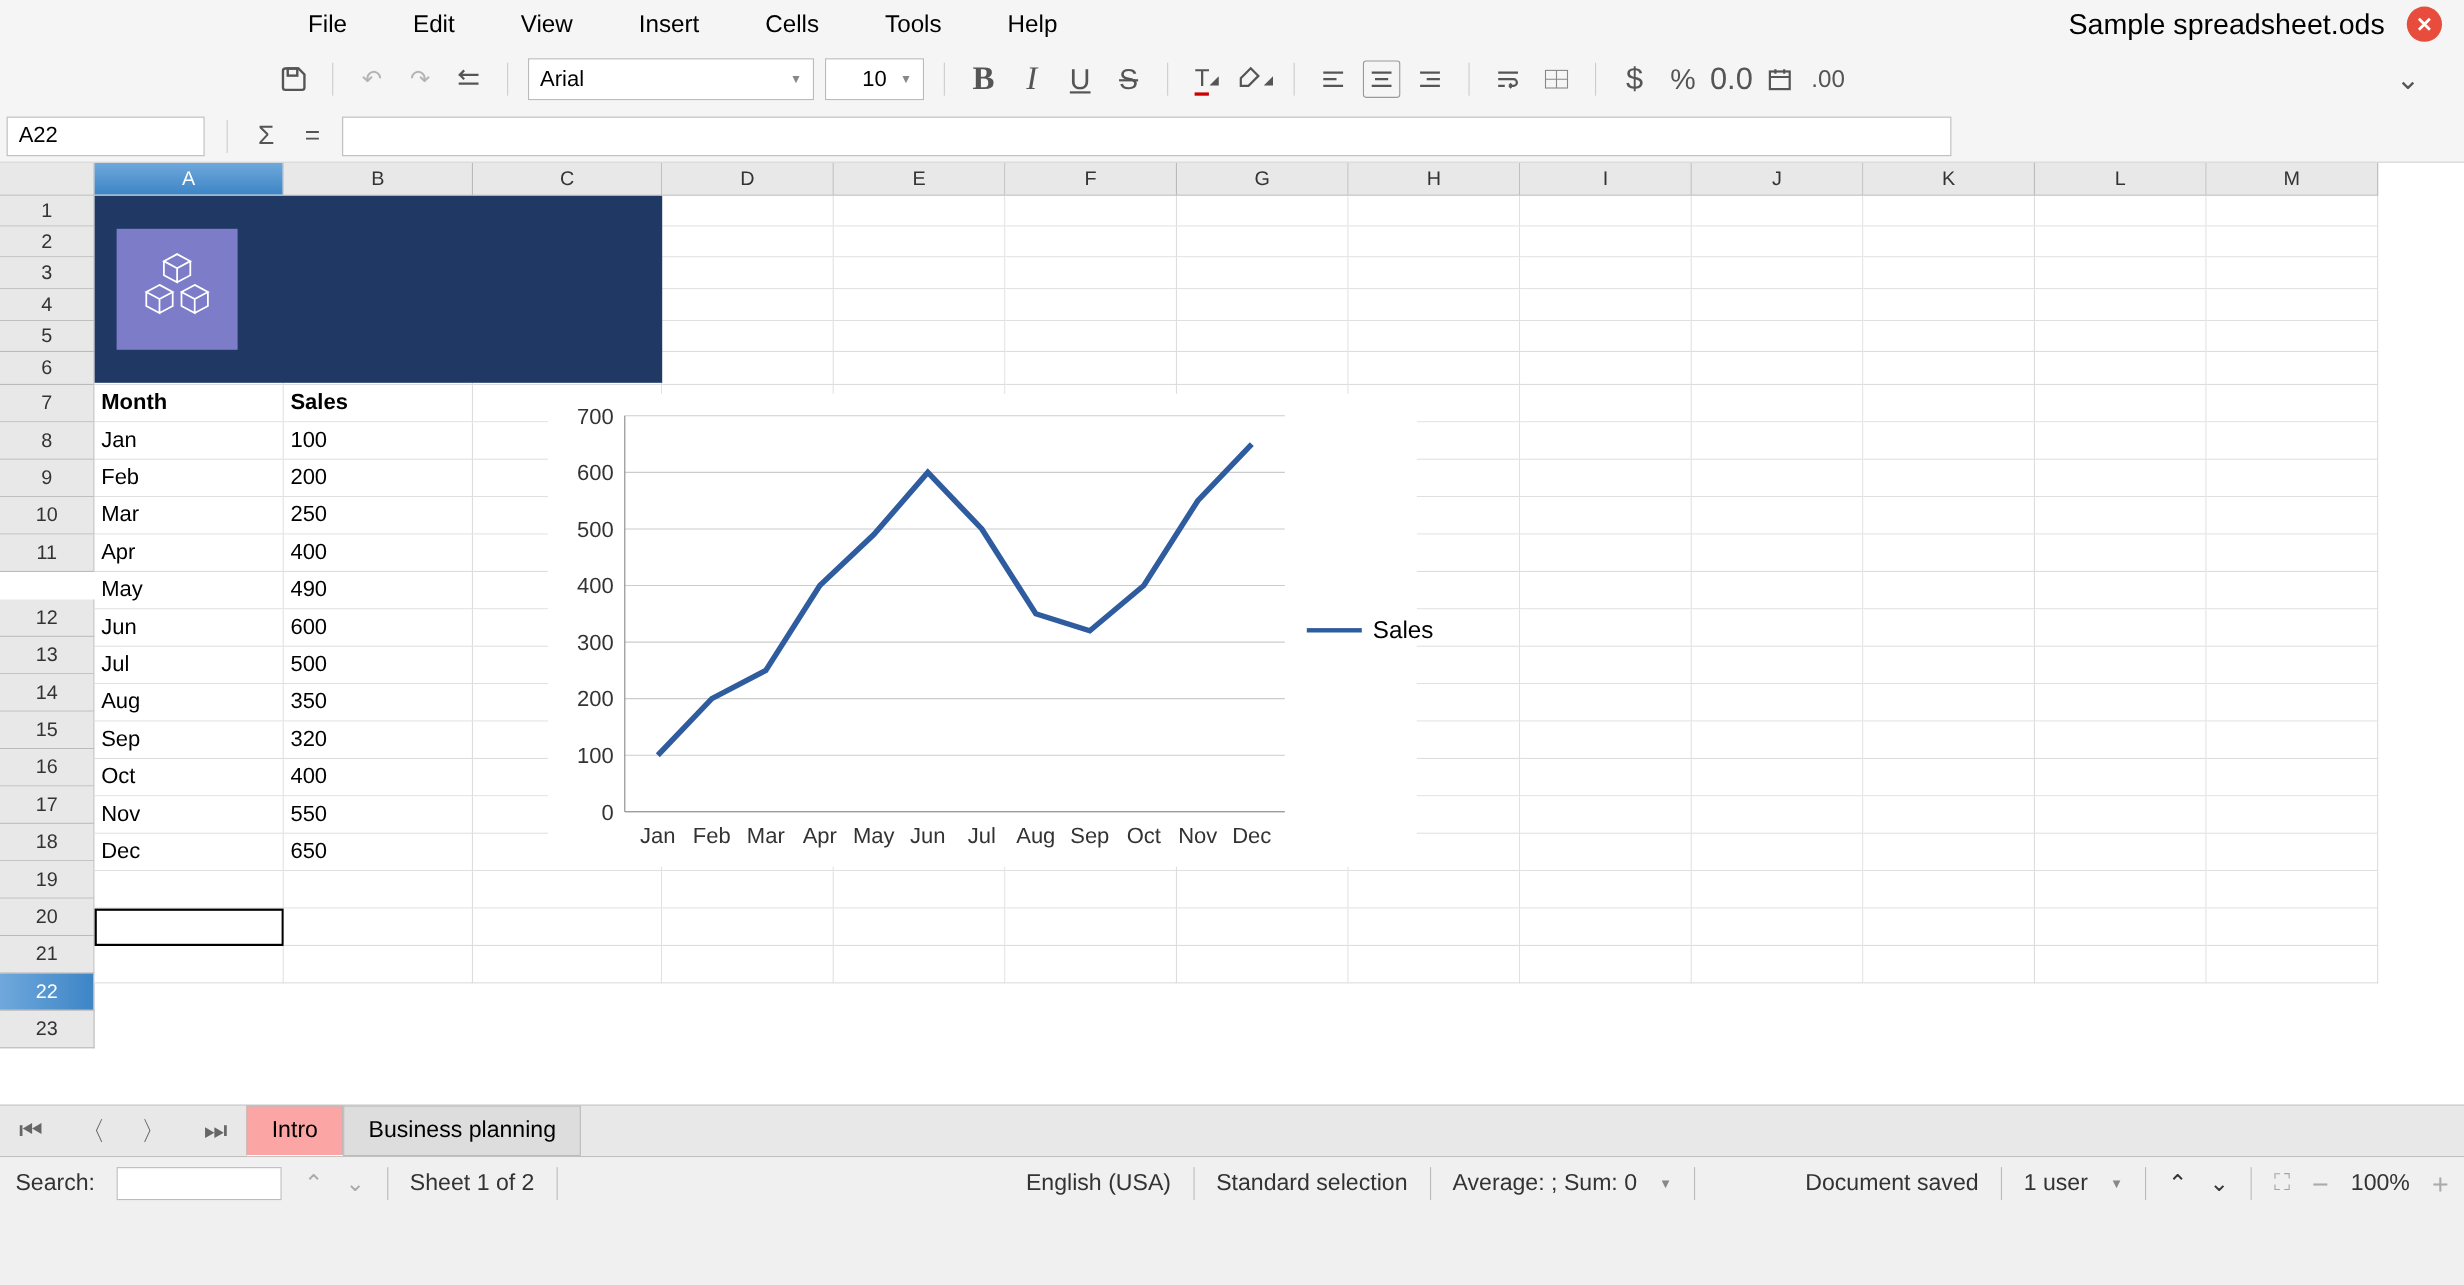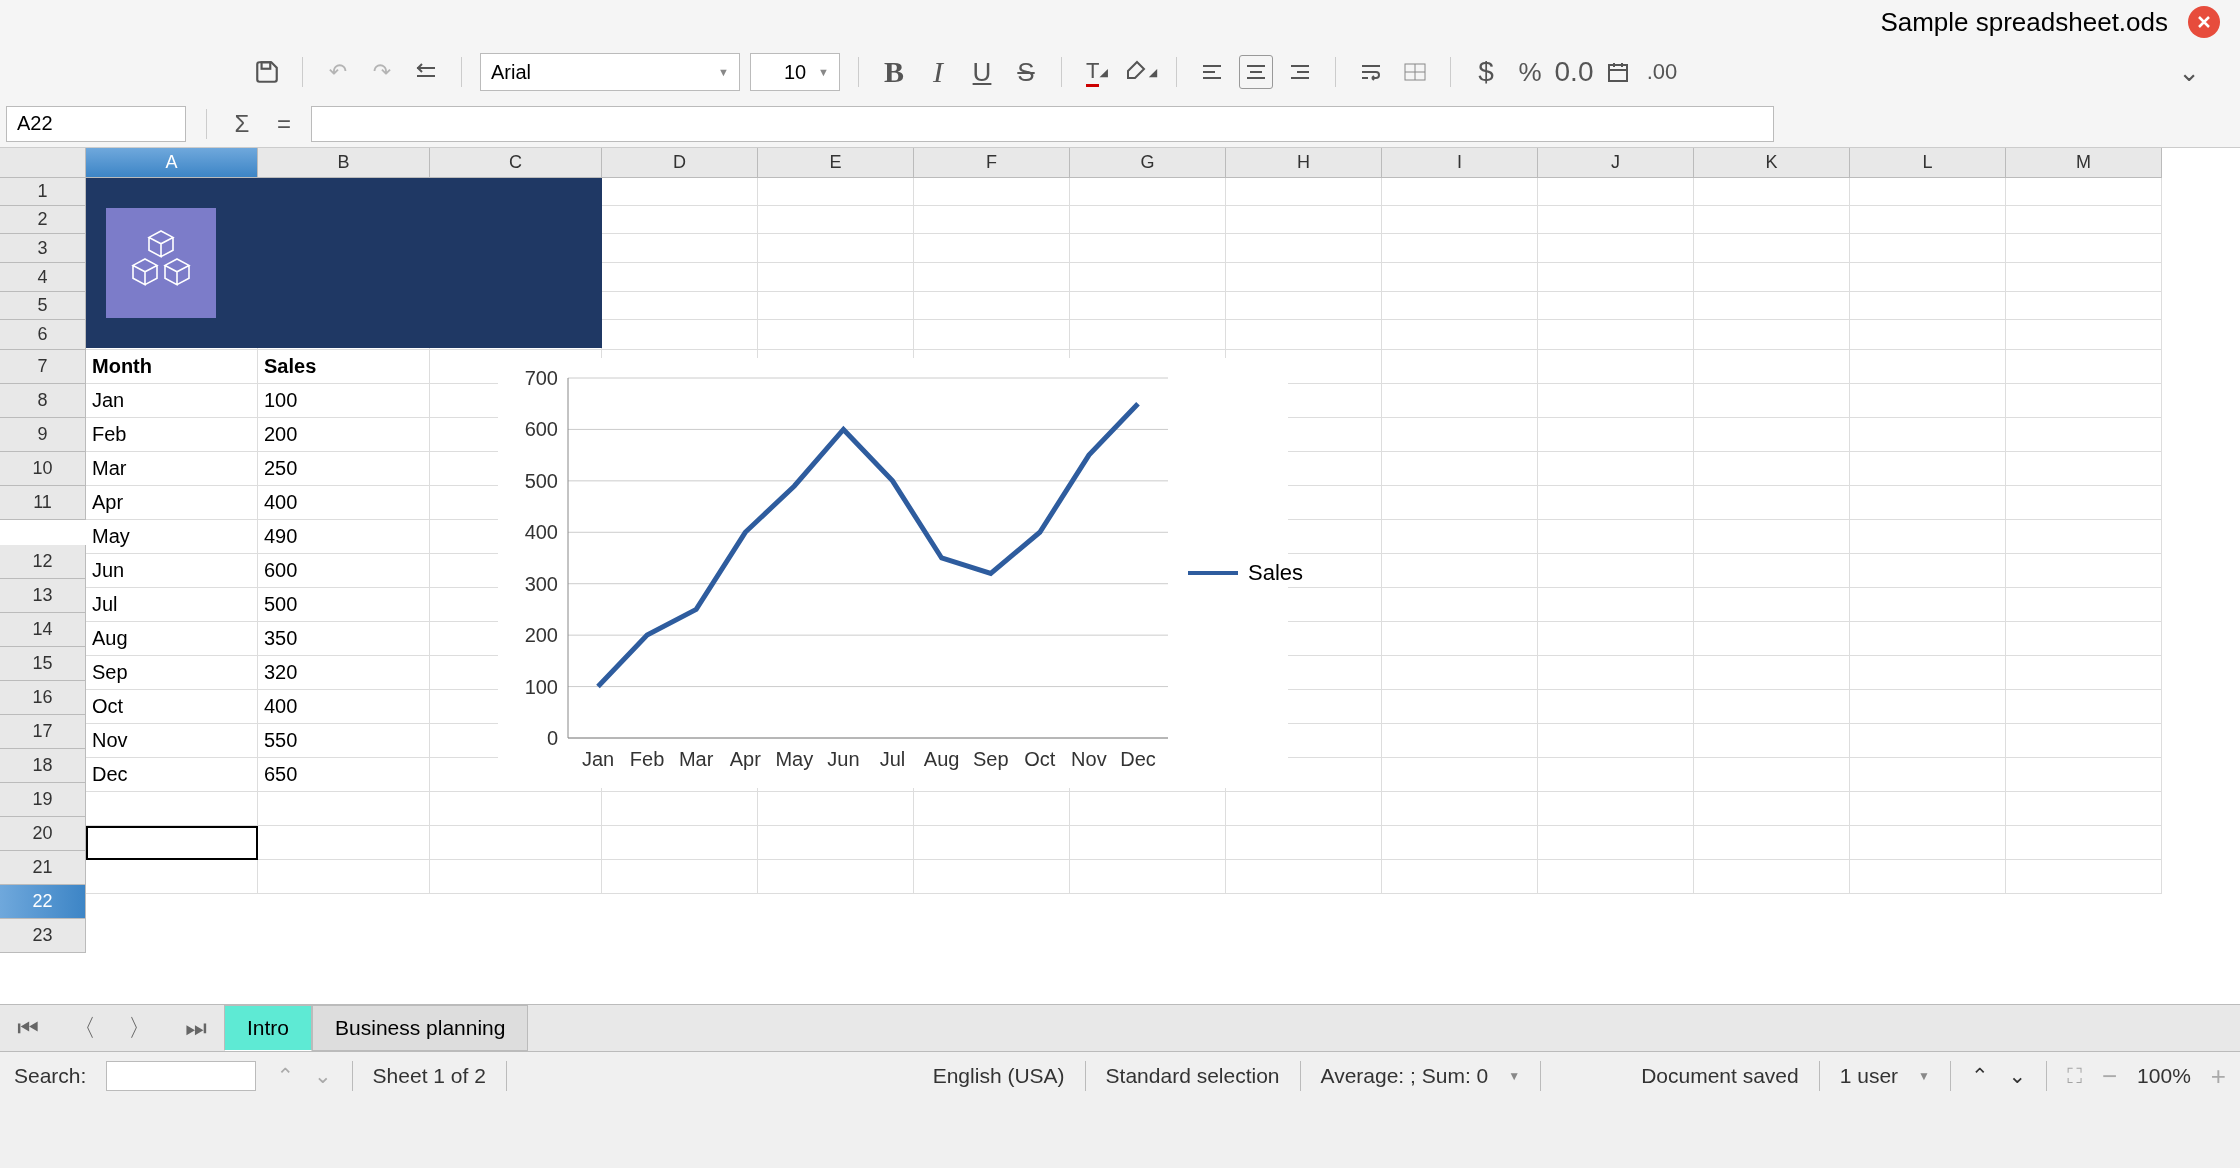--- a/index.html
+++ b/index.html
@@ -46,33 +46,42 @@
 .logo-text { color: #d9d9d9; font-size: 48px; }
 
 .chart-overlay { position: absolute; top: 210px; left: 498px; width: 790px; height: 430px; background: white; display: flex; }
 .chart-main { width: 690px; height: 100%; position: relative; }
 .chart-legend { display: flex; align-items: center; gap: 10px; font-size: 22px; }
 .legend-line { width: 50px; height: 4px; background: #2e5c9e; }
 
 .tabs-bar { height: 48px; background: #e8e8e8; display: flex; align-items: center; border-top: 1px solid #bbb; border-bottom: 1px solid #bbb; }
 .tab-nav { width: 56px; font-size: 24px; color: #666; display: flex; align-items: center; justify-content: center; cursor: pointer; }
 .tab { padding: 10px 22px; font-size: 21px; border: 1px solid #bbb; cursor: pointer; }
-.tab.active { background: #5eead4; border-bottom: 1px solid white; }
+.tab.active { background: #fca5a5; border-bottom: 1px solid white; }
 .tab.inactive { background: #ddd; }
 
 .status-bar { height: 48px; background: #f0f0f0; display: flex; align-items: center; padding: 0 14px; gap: 20px; font-size: 21px; color: #333; }
 .status-sep { width: 1px; height: 30px; background: #bbb; }
 .search-input { width: 150px; height: 30px; border: 1px solid #bbb; background: white; }
 .status-fill { flex: 1; }
 .small-tri { font-size: 12px; color: #888; }
 </style>
 </head>
 <body>
 
 <div class="menubar">
+  <div class="menubar-items" id="menubar-items">
+      <div class="menu-item">File</div>
+      <div class="menu-item">Edit</div>
+      <div class="menu-item">View</div>
+      <div class="menu-item">Insert</div>
+      <div class="menu-item">Cells</div>
+      <div class="menu-item">Tools</div>
+      <div class="menu-item">Help</div>
+    </div>
   <div class="doc-title">Sample spreadsheet.ods</div>
   <div class="close-btn">
     <svg width="16" height="16" viewBox="0 0 16 16">
         <path d="M3 3 L13 13 M13 3 L3 13" stroke="white" stroke-width="2.5"></path>
       </svg>
   </div>
 </div>
 
 <div class="toolbar">
   <div class="tb-icon">

